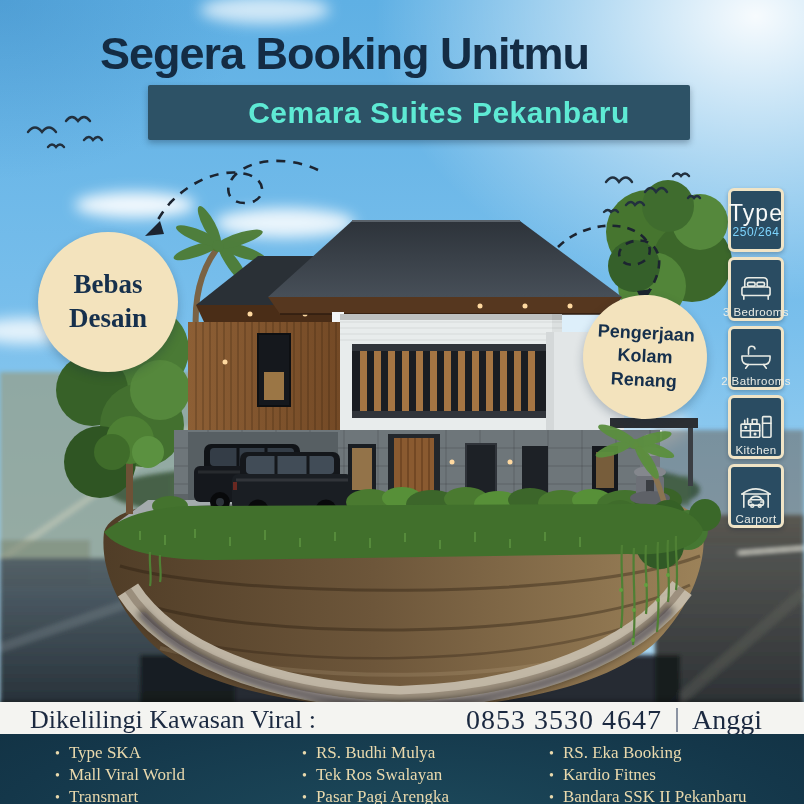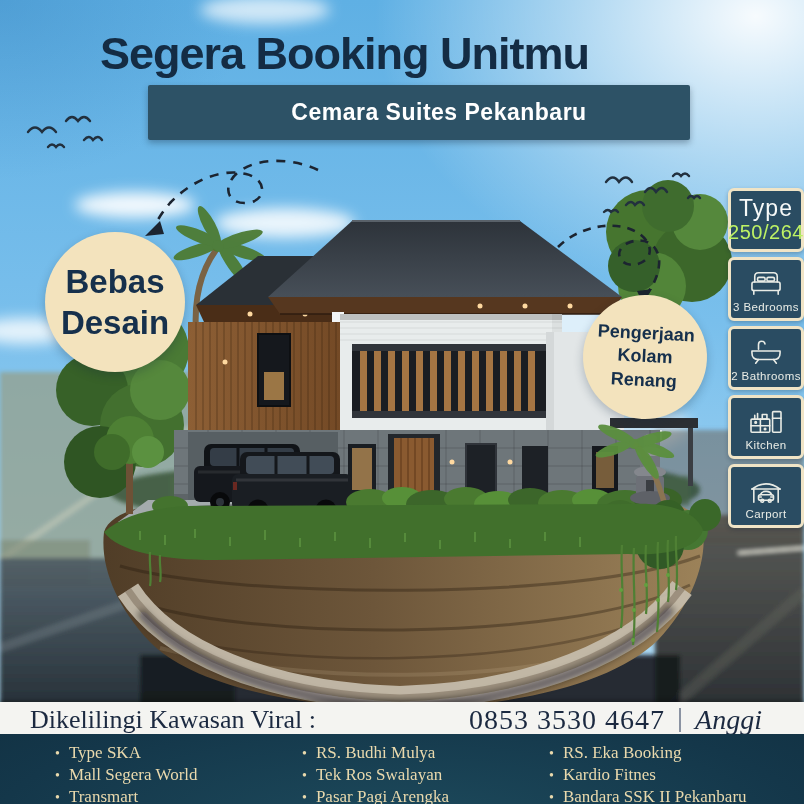--- a/index.html
+++ b/index.html
@@ -15,51 +15,51 @@
   .scene-svg,.doodle-svg{position:absolute;left:0;top:0;}
   .poster-title{
     position:absolute;left:100px;top:28px;width:620px;
     font-size:45px;font-weight:800;letter-spacing:-1px;color:#142c44;
   }
   .subtitle-box{
     position:absolute;left:148px;top:85px;width:542px;height:55px;
     background:#2d5266;border-radius:2px;display:flex;align-items:center;justify-content:center;
     box-shadow:0 3px 6px rgba(20,40,60,.35);
   }
-  .subtitle-box span{font-size:23px;font-weight:700;color:#ffffff;letter-spacing:.5px;margin-left:40px;}
+  .subtitle-box span{font-size:30px;font-weight:700;color:#5eead4;letter-spacing:.5px;margin-left:40px;}
   .badge{
     position:absolute;background:#f3e3bd;border-radius:50%;
     display:flex;flex-direction:column;align-items:center;justify-content:center;
     color:#16304c;font-weight:800;text-align:center;
     box-shadow:0 4px 10px rgba(20,40,60,.25);
   }
-  .badge-design{left:45px;top:232px;width:140px;height:140px;font-size:33px;line-height:1.25;}
+  .badge-design{left:38px;top:232px;width:140px;height:140px;font-size:27px;line-height:1.25;font-family:Liberation Serif, serif;}
   .badge-pool{left:583px;top:295px;width:124px;height:124px;font-size:18px;line-height:1.3;transform:rotate(3deg);}
-  .spec-panel{position:absolute;left:728px;top:188px;width:76px;display:flex;flex-direction:column;gap:5px;justify-content:center;}
+  .spec-panel{position:absolute;left:728px;top:188px;width:56px;display:flex;flex-direction:column;gap:5px;justify-content:center;}
   .tile{
     box-sizing:border-box;height:64px;background:#2a4c62;border:3px solid #f0e4c6;border-radius:6px;
     display:flex;flex-direction:column;align-items:center;justify-content:flex-end;
-    padding-bottom:5px;color:#eef1ec;box-shadow:0 2px 4px rgba(20,40,60,.3);
+    color:#eef1ec;box-shadow:0 2px 4px rgba(20,40,60,.3);
   }
   .tile-type{justify-content:center;padding-bottom:0;}
   .type-label{font-size:23px;font-weight:400;letter-spacing:1px;color:#f7f9f8;line-height:1.05;}
-  .type-value{font-size:20px;color:#bef264;letter-spacing:.5px;}
+  .type-value{font-size:12px;color:#7dd3fc;letter-spacing:.5px;}
   .tile svg{display:block;margin-bottom:3px;}
   .tile-label{font-size:11.5px;letter-spacing:.4px;color:#e9ece6;white-space:nowrap;}
   .info-bar{
     position:absolute;left:0;top:702px;width:804px;height:36px;background:#f4f4f1;
     display:flex;align-items:center;justify-content:space-between;
     box-sizing:border-box;padding:0 42px 0 30px;font-family:"Liberation Serif",serif;color:#1b2940;
     box-shadow:0 -2px 4px rgba(0,0,0,.3);
   }
   .info-heading{font-size:26px;}
   .info-right{display:flex;align-items:center;}
   .info-phone{font-size:28px;letter-spacing:1px;text-align:right;}
   .info-divider{width:2px;height:24px;background:#8b93a2;margin:0 14px;}
-  .info-name{font-size:28px;font-style:italic;}
+  .info-name{font-size:28px;}
   .locations{
     position:absolute;left:0;top:734px;width:804px;height:70px;
     background:radial-gradient(ellipse 900px 260px at 50% 130%,#1d4a5c 0%,#14374a 45%,#0d2634 100%);
     display:flex;box-sizing:border-box;padding:8px 0 0 55px;
   }
   .loc-col{width:247px;display:flex;flex-direction:column;}
   .loc-item{display:flex;align-items:baseline;font-family:"Liberation Serif",serif;
     font-size:17px;line-height:21px;color:#e9d9ad;}
   .bullet{margin-right:9px;font-size:14px;}
 </style>
@@ -451,21 +451,21 @@
   </div>
 
   <div class="locations">
     <div class="loc-col">
       <div class="loc-item">
           <span class="bullet">•</span>
           <span>Type SKA</span>
         </div>
       <div class="loc-item">
           <span class="bullet">•</span>
-          <span>Mall Segera World</span>
+          <span>Mall Viral World</span>
         </div>
       <div class="loc-item">
           <span class="bullet">•</span>
           <span>Transmart</span>
         </div>
     </div>
     <div class="loc-col">
       <div class="loc-item">
           <span class="bullet">•</span>
           <span>RS. Budhi Mulya</span>

